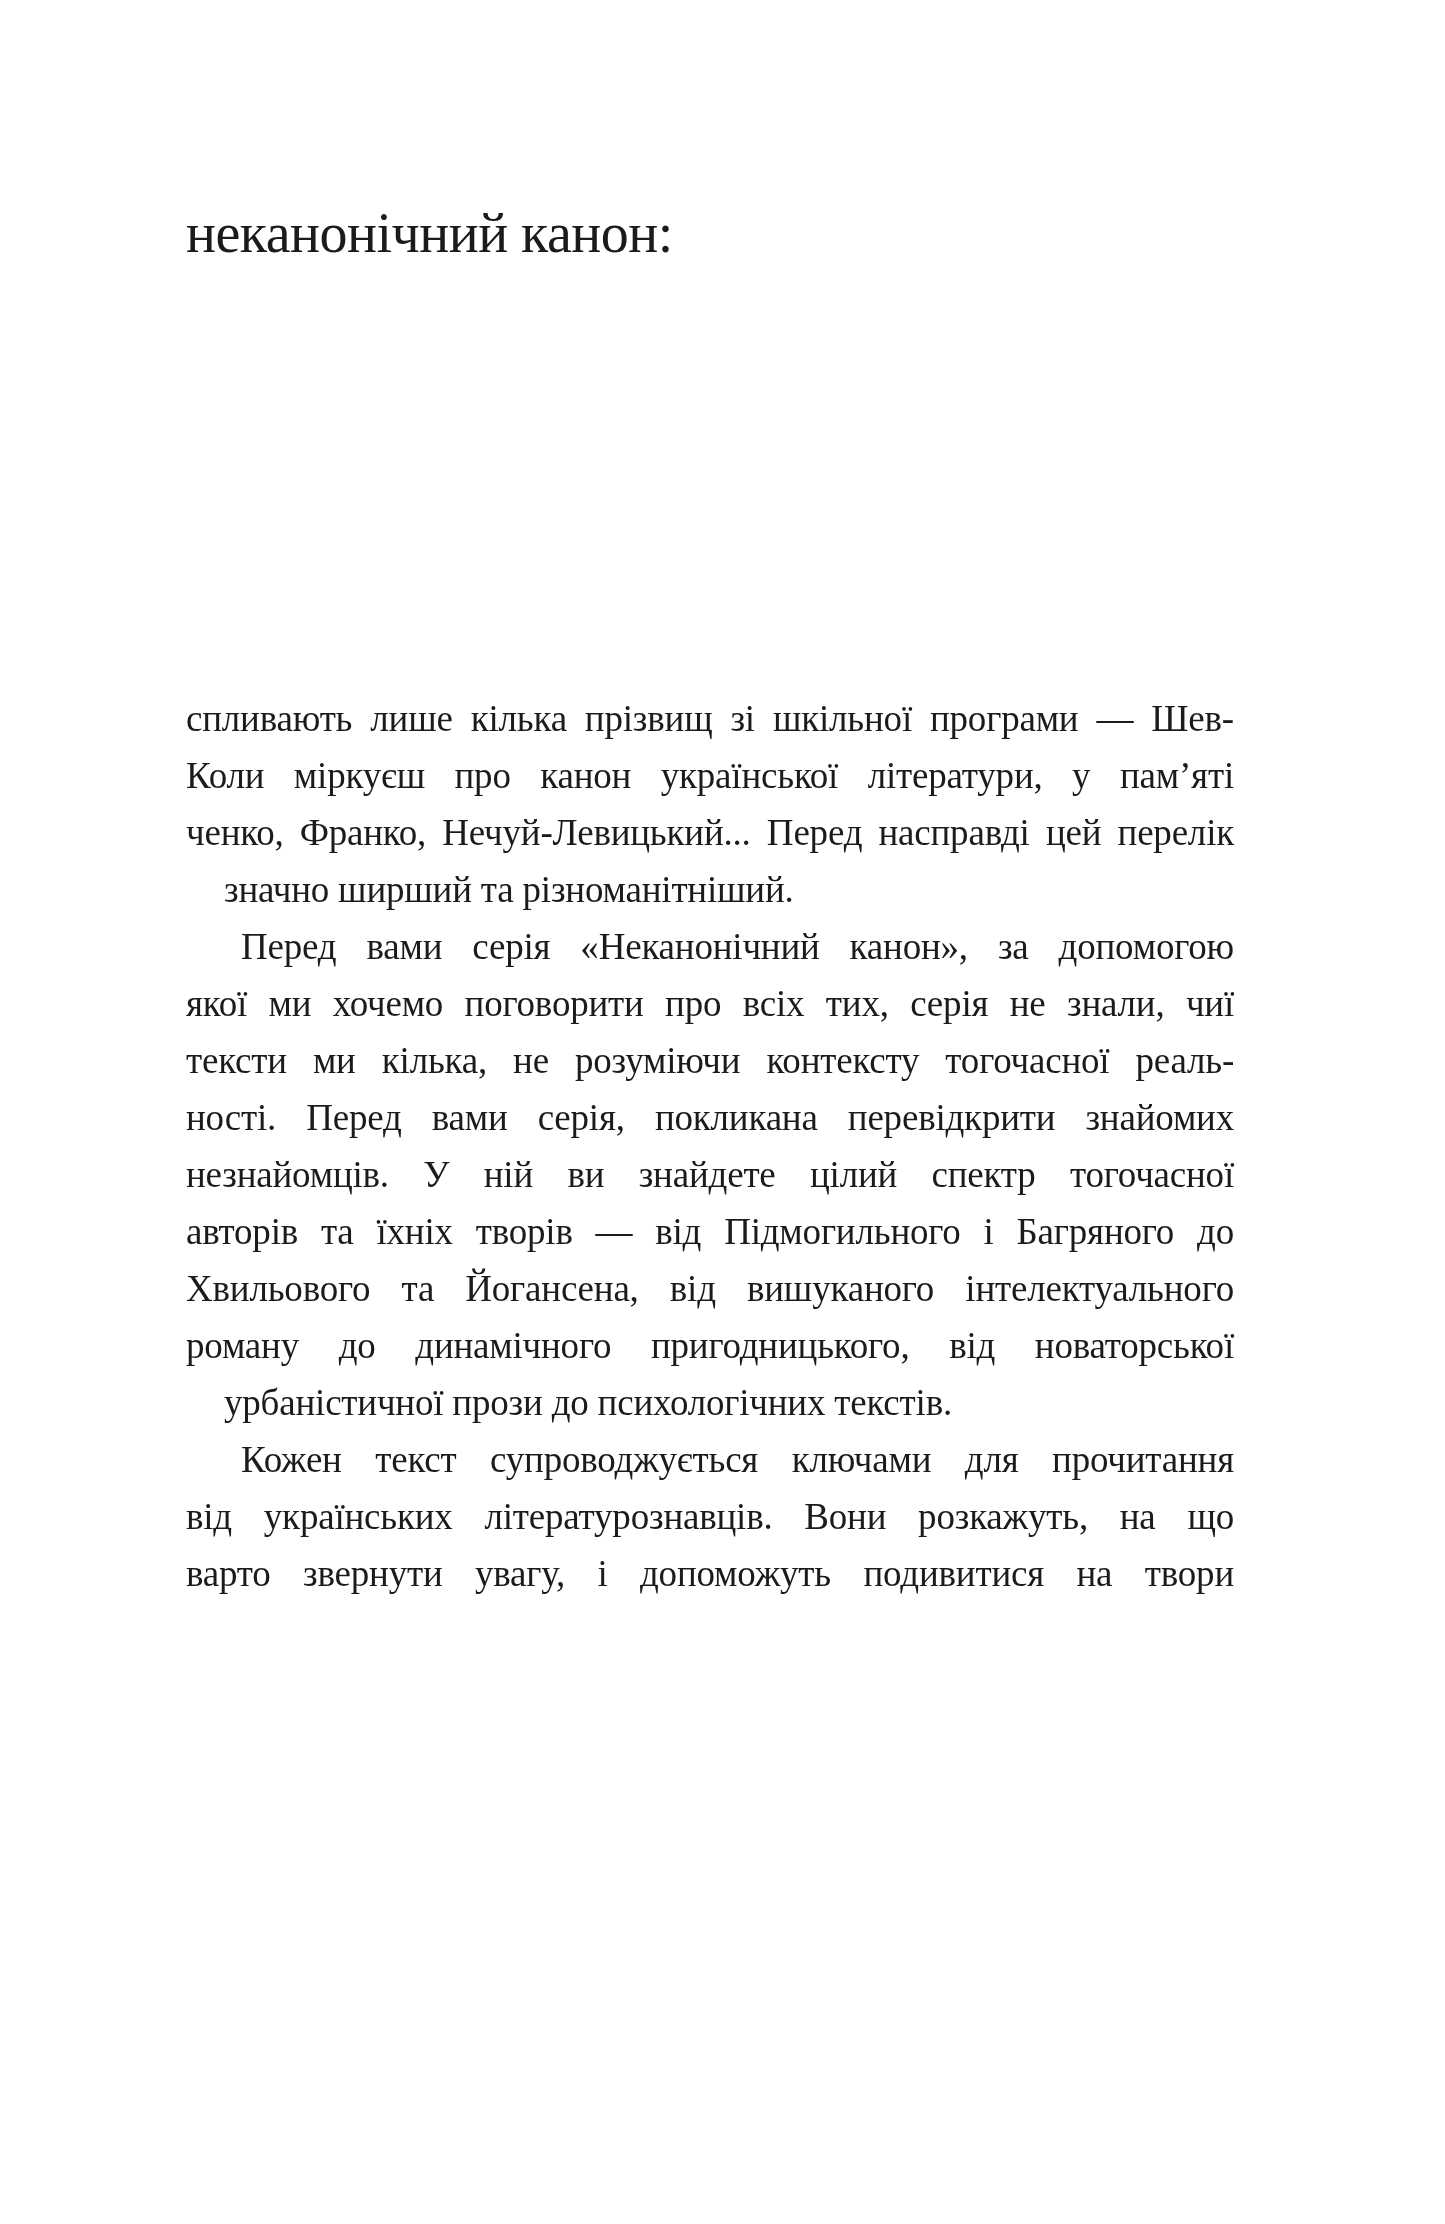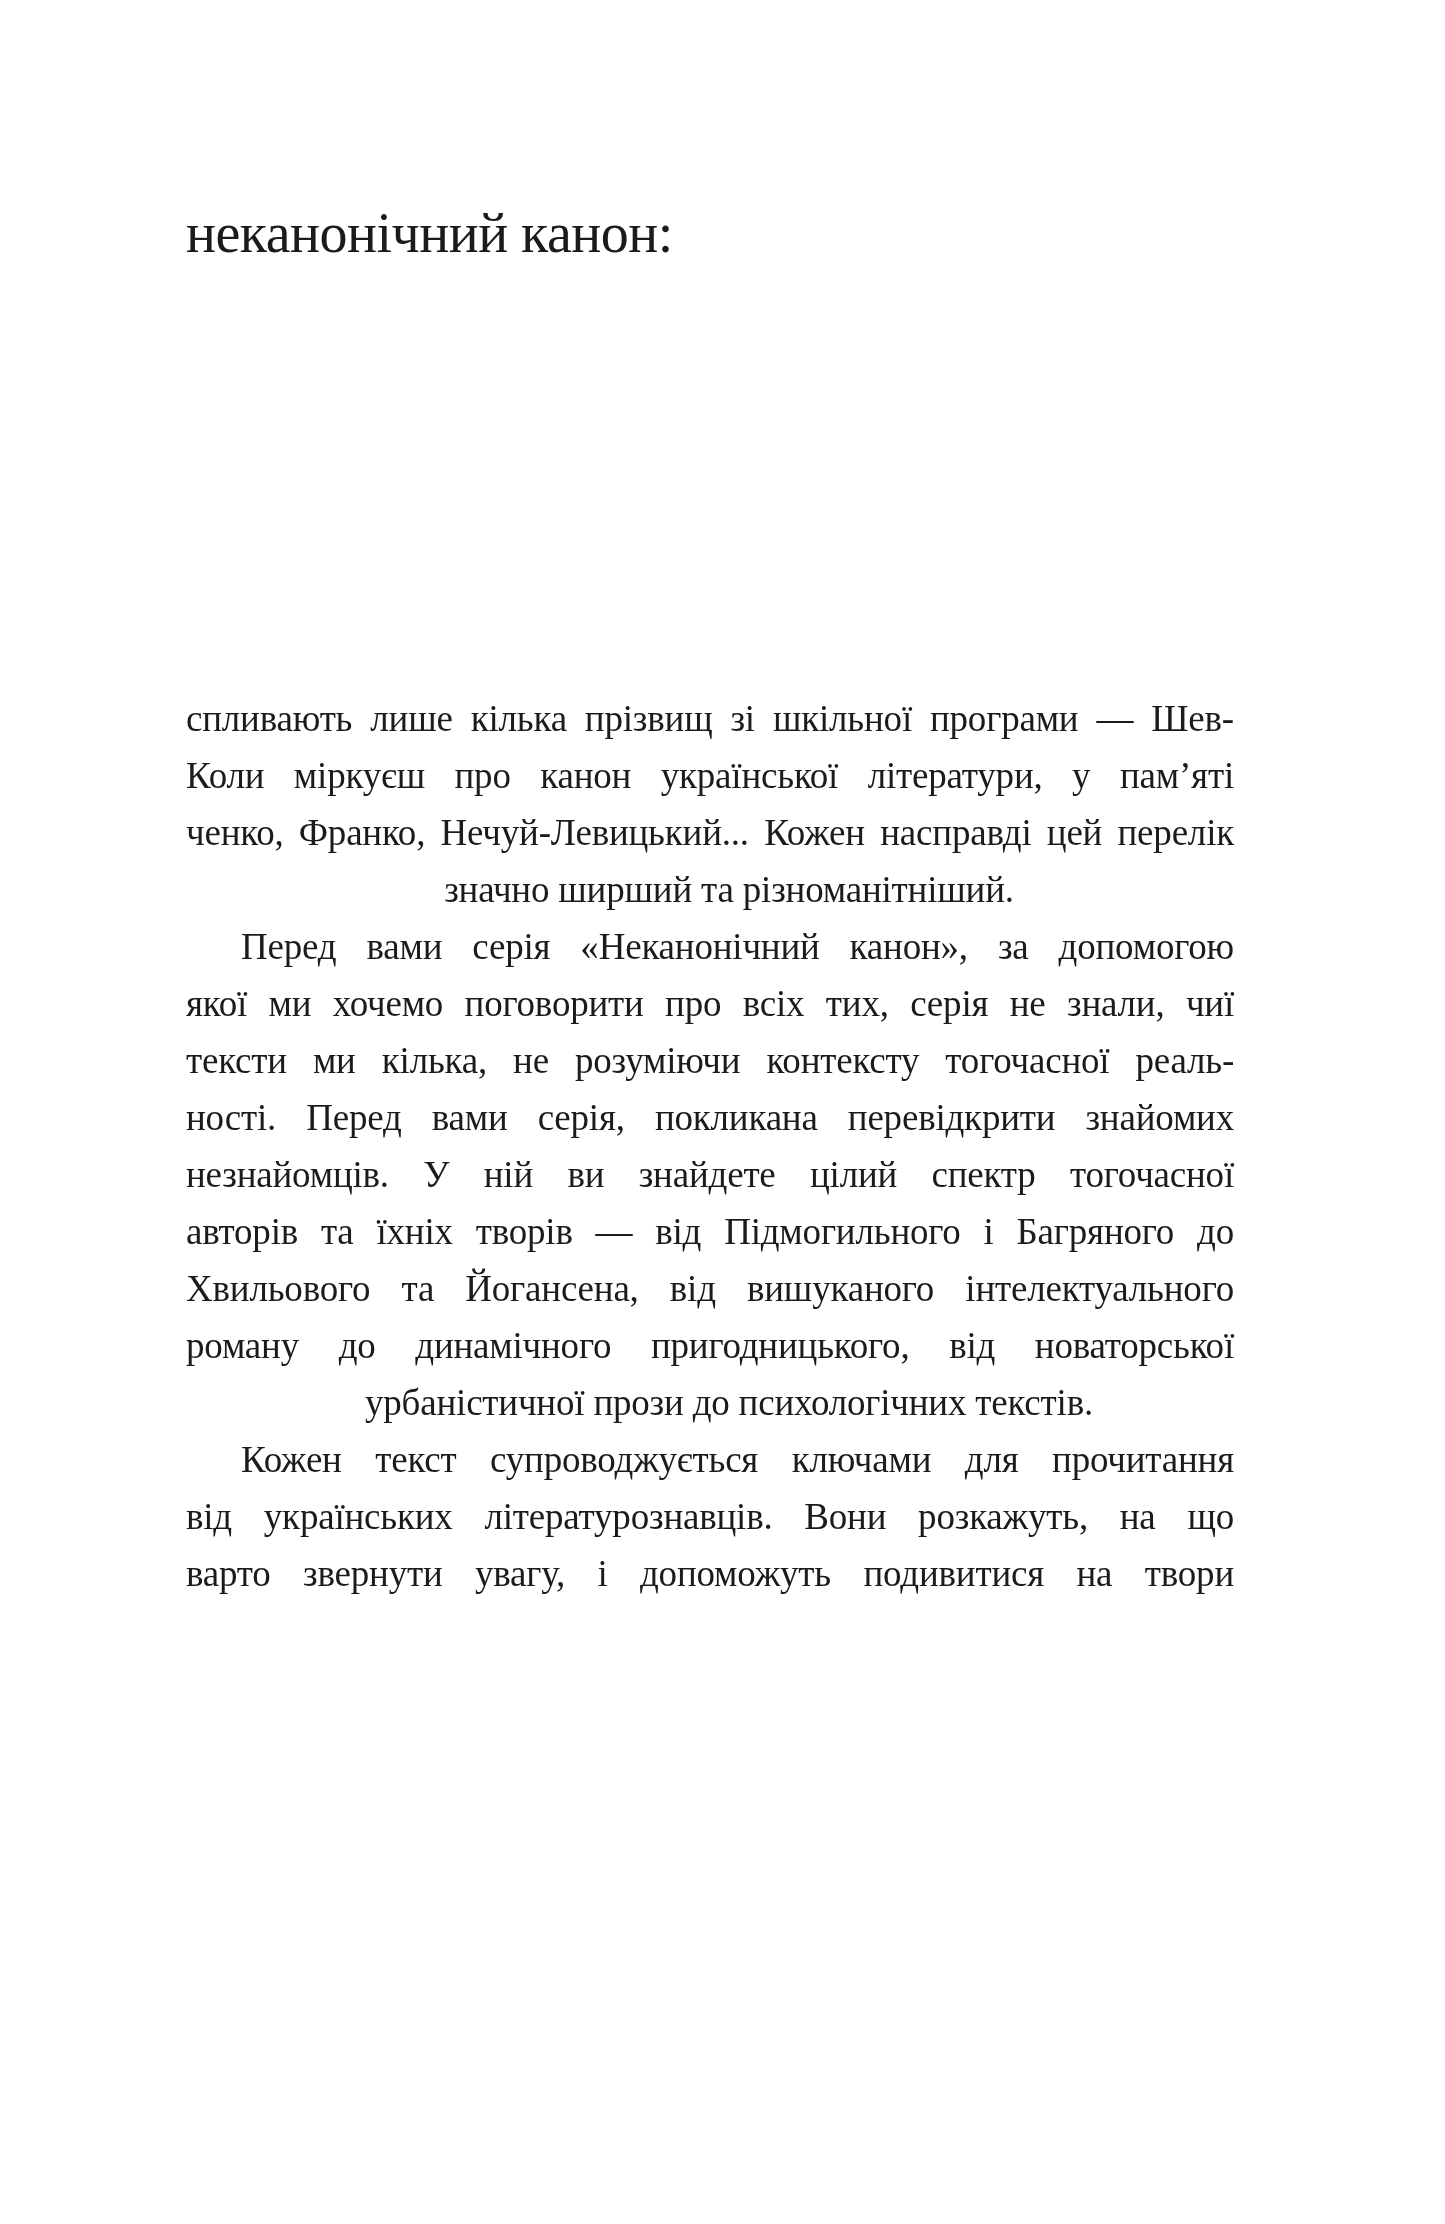--- a/index.html
+++ b/index.html
@@ -40,40 +40,40 @@
     height: 57px;
     overflow: visible;
   }
   
   .line.jl {
     text-align: justify;
     text-align-last: justify;
   }
   
   .line.ll {
-    text-align: center;
+    text-align: left;
     margin-left: 38px;
   }
   
   .line.ind {
     padding-left: 55px;
   }
 </style>
 </head>
 <body>
 
 <div class="page" style="background: rgb(255, 255, 255); color: rgb(27, 27, 27);">
 
   <h1 class="chapter-title">неканонічний канон:</h1>
 
   <div class="body-text">
 
     <div class="line jl">спливають лише кілька прізвищ зі шкільної програми — Шев-</div>
     <div class="line jl">Коли міркуєш про канон української літератури, у пам’яті</div>
-    <div class="line jl">ченко, Франко, Нечуй-Левицький... Кожен насправді цей перелік</div>
+    <div class="line jl">ченко, Франко, Нечуй-Левицький... Перед насправді цей перелік</div>
     <div class="line ll">значно ширший та різноманітніший.</div>
 
     <div class="line jl ind">Перед вами серія «Неканонічний канон», за допомогою</div>
     <div class="line jl">якої ми хочемо поговорити про всіх тих, серія не знали, чиї</div>
     <div class="line jl">тексти ми кілька, не розуміючи контексту тогочасної реаль-</div>
     <div class="line jl">ності. Перед вами серія, покликана перевідкрити знайомих</div>
     <div class="line jl">незнайомців. У ній ви знайдете цілий спектр тогочасної</div>
     <div class="line jl">авторів та їхніх творів — від Підмогильного і Багряного до</div>
     <div class="line jl">Хвильового та Йогансена, від вишуканого інтелектуального</div>
     <div class="line jl">роману до динамічного пригодницького, від новаторської</div>

